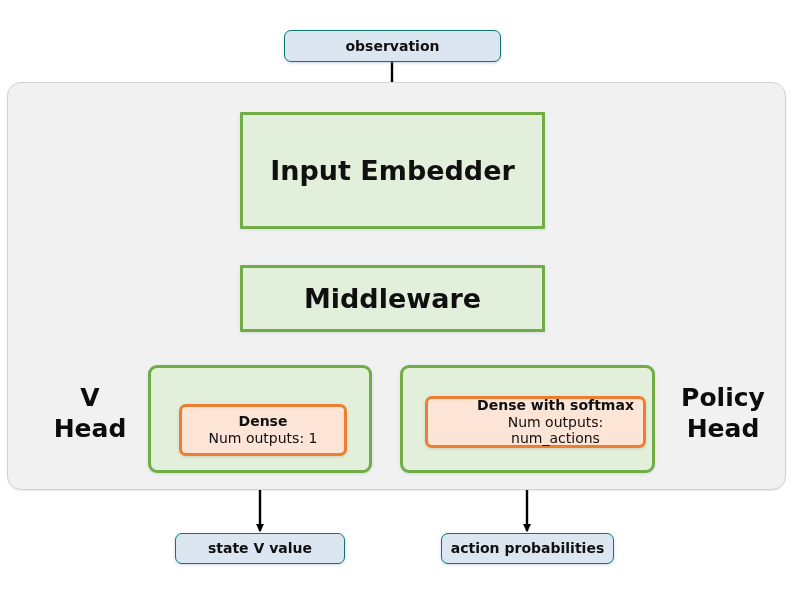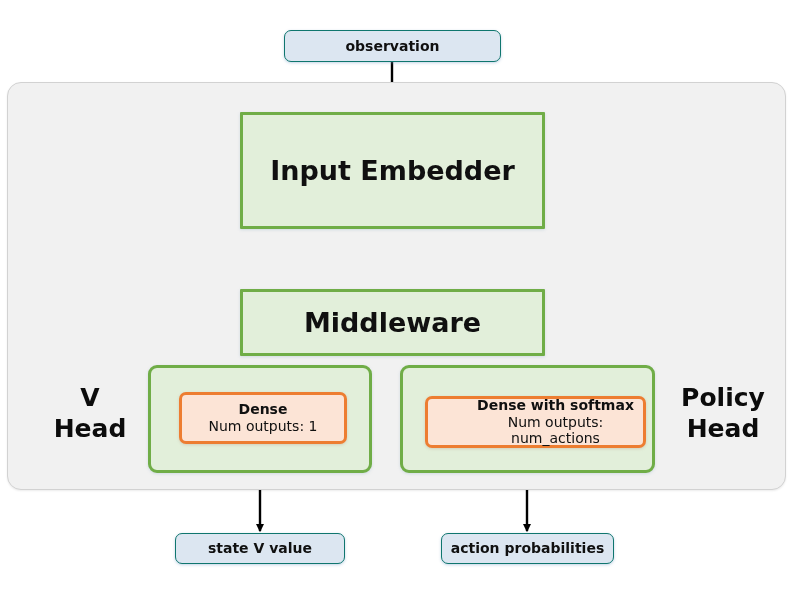--- a/index.html
+++ b/index.html
@@ -126,26 +126,26 @@
   <div class="node node-blue" style="left:284px; top:30px; width:217px; height:32px;">
     <span>observation</span>
   </div>
 
   <div class="agent-container"></div>
 
   <div class="node node-green-big" style="left:240px; top:112px; width:305px; height:117px; font-size:27px;">
     <span>Input Embedder</span>
   </div>
 
-  <div class="node node-green-big" style="left:240px; top:265px; width:305px; height:67px; font-size:27px;margin-top:24px;">
+  <div class="node node-green-big" style="left:240px; top:265px; width:305px; height:67px; font-size:27px;">
     <span>Middleware</span>
   </div>
 
   <div class="node node-green-outer" style="left:148px; top:365px; width:224px; height:108px;">
-    <div class="node node-orange" style="left:28px; top:24px; width:168px; height:52px; position:absolute;">
+    <div class="node node-orange" style="left:28px; top:36px; width:168px; height:52px; position:absolute;">
       <span class="title-bold">Dense</span>
       <span class="title-reg">Num outputs: 1</span>
     </div>
   </div>
 
   <div class="head-label" style="left:40px; top:383px; width:100px;">
     <div>V</div>
     <div>Head</div>
   </div>
 

